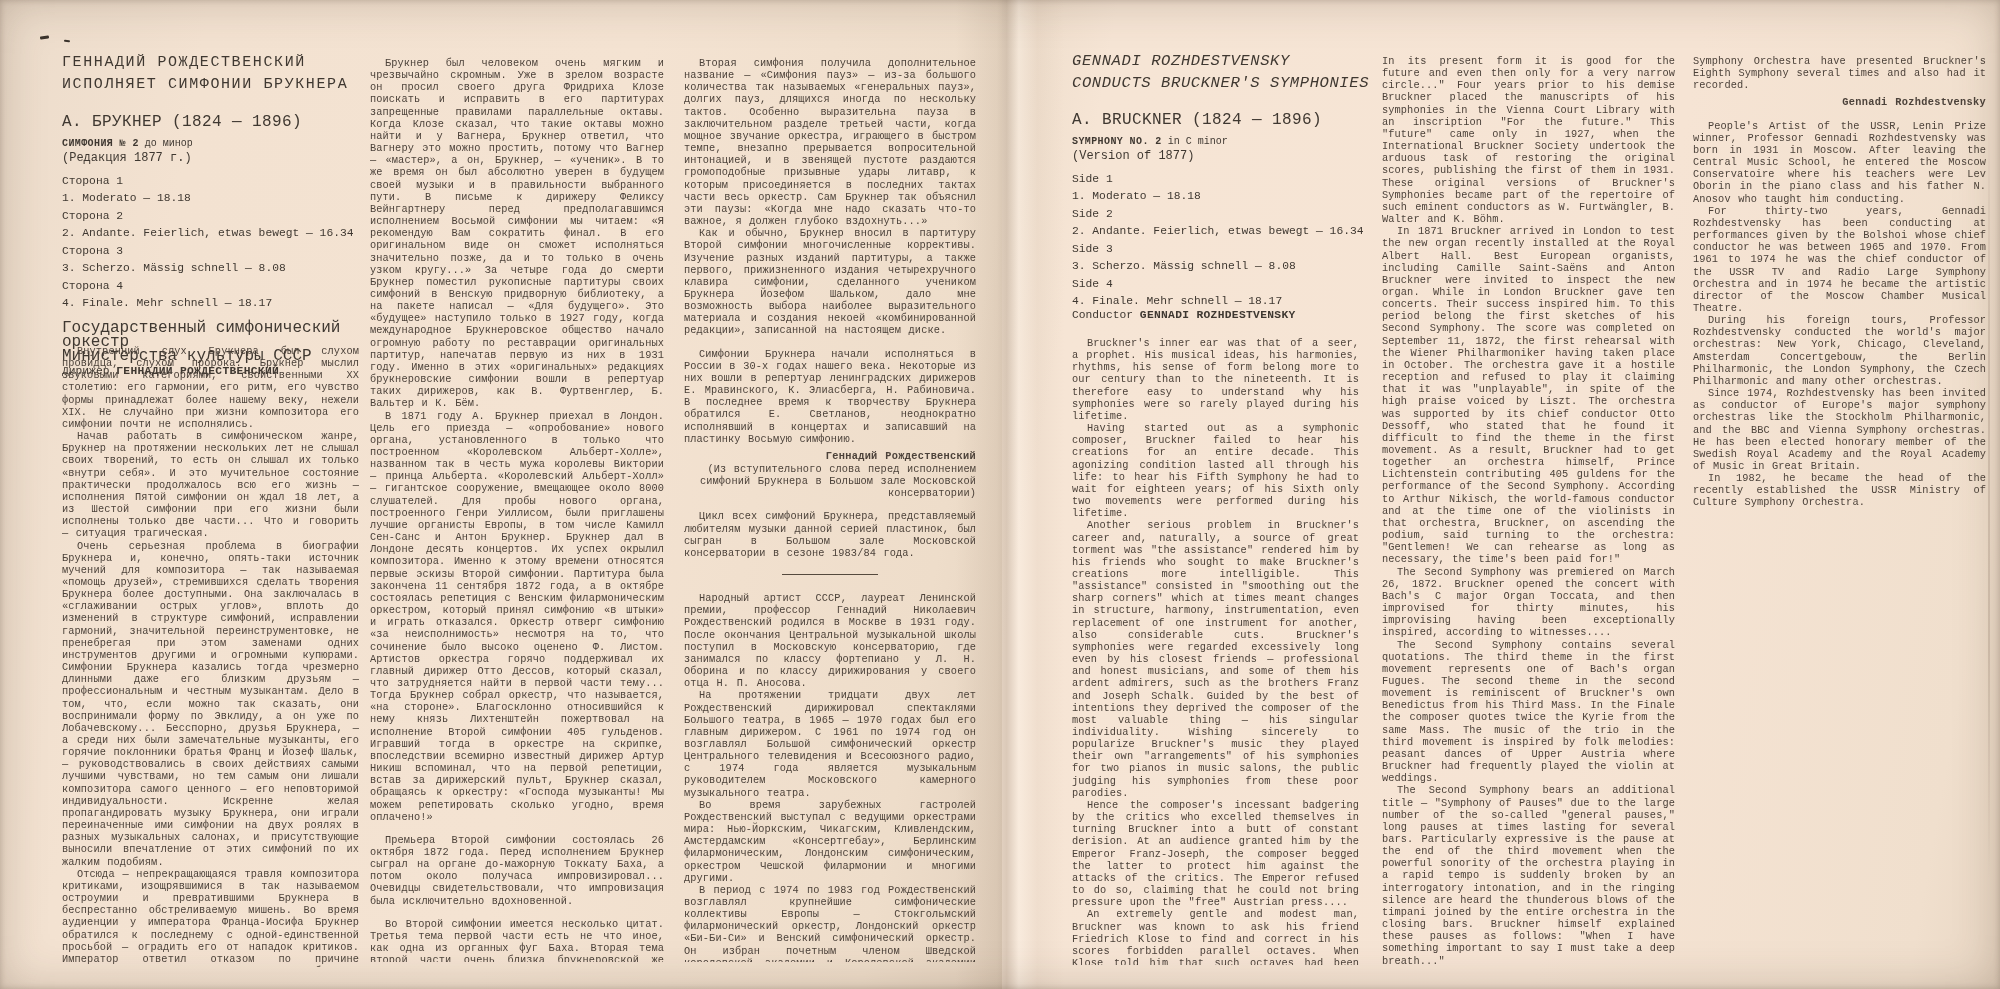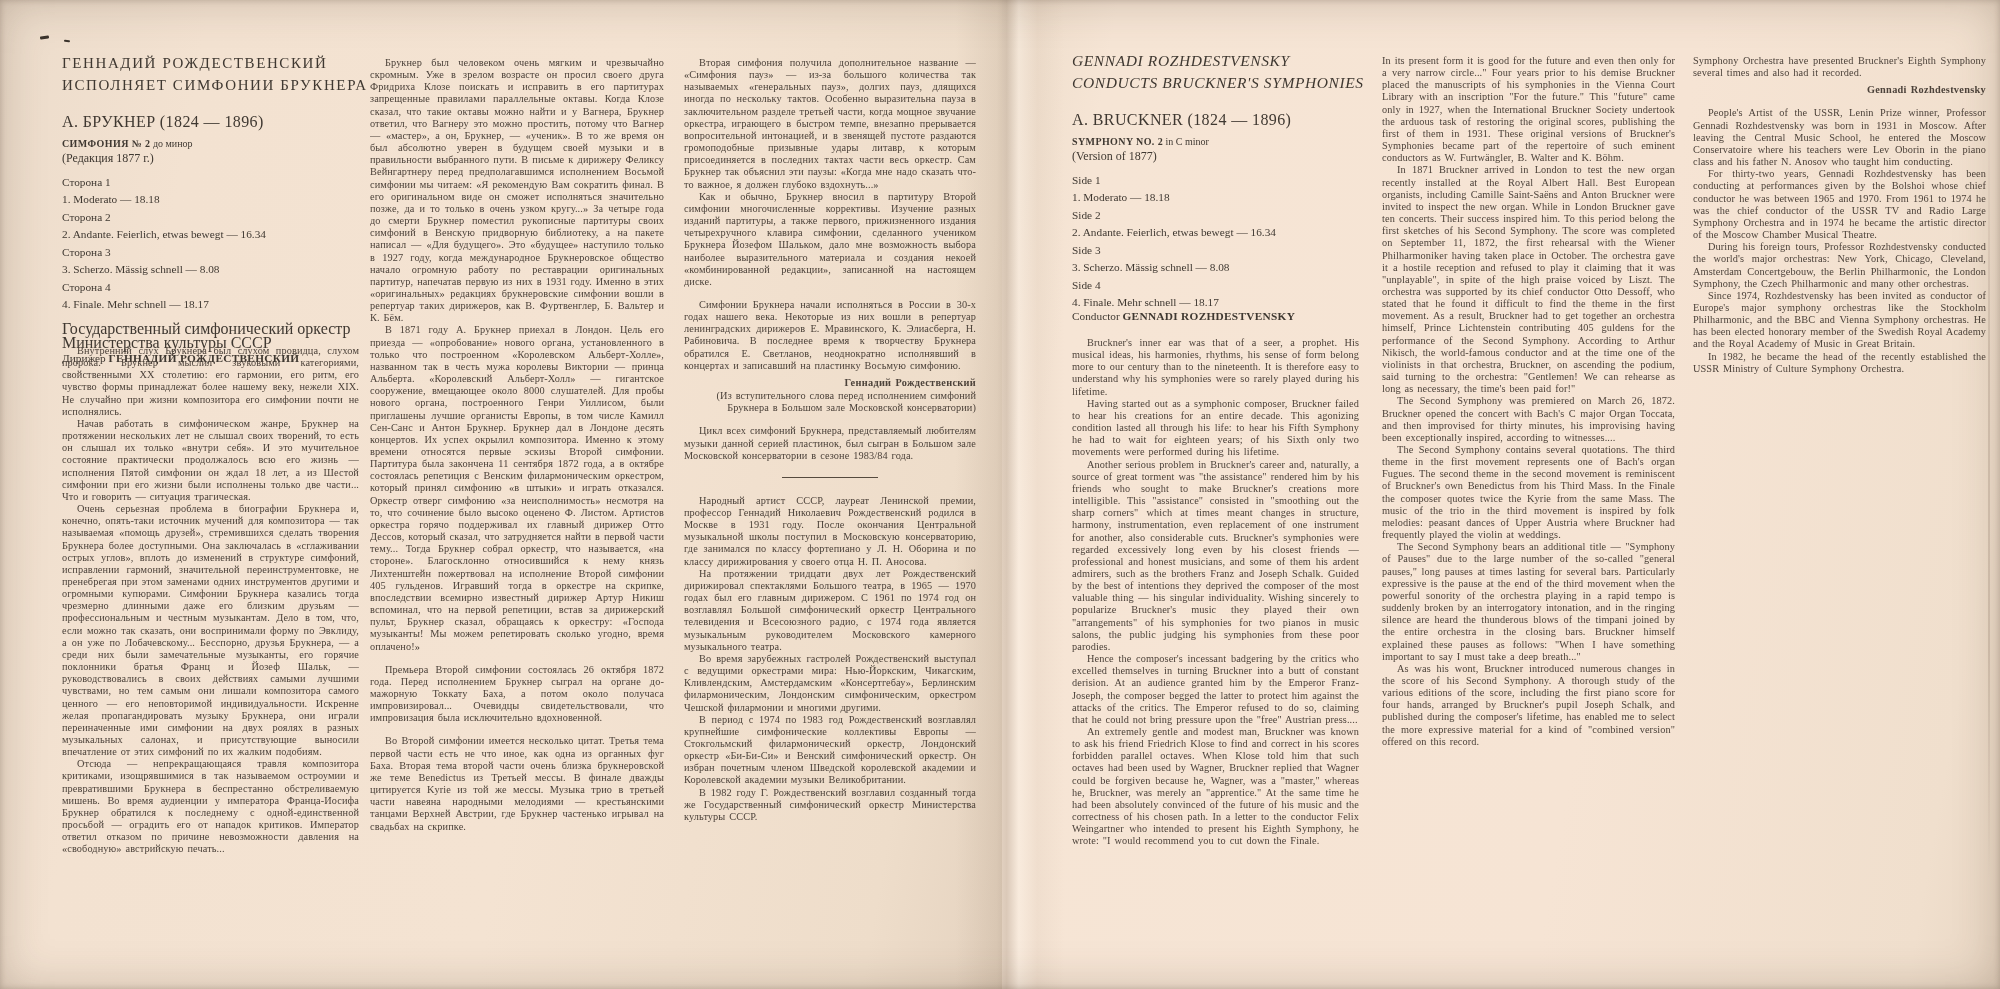--- a/index.html
+++ b/index.html
@@ -1,18 +1,18 @@
 <!DOCTYPE html>
 <html><head>
 <meta charset="utf-8">
 <style>
   html,body{margin:0;padding:0;background:#9e8f7e;}
   .scan{
     position:relative;width:2000px;height:989px;overflow:hidden;
-    font-family:Liberation Serif, serif;
+    font-family:Liberation Mono, monospace;
     color:#4c423a;
   }
   .page{position:absolute;top:0;height:989px;}
   .page-left{
     left:0;width:1002px;
     background:linear-gradient(100deg,#ecdccb 0%,#f3e2d1 18%,#f4e3d2 55%,#eeddca 88%,#e4d2bf 100%);
   }
   .page-right{
     left:1002px;width:998px;
     background:linear-gradient(100deg,#eddcca 0%,#f6e5d5 10%,#f6e4d4 60%,#f0dfcd 92%,#e8d6c3 100%);

